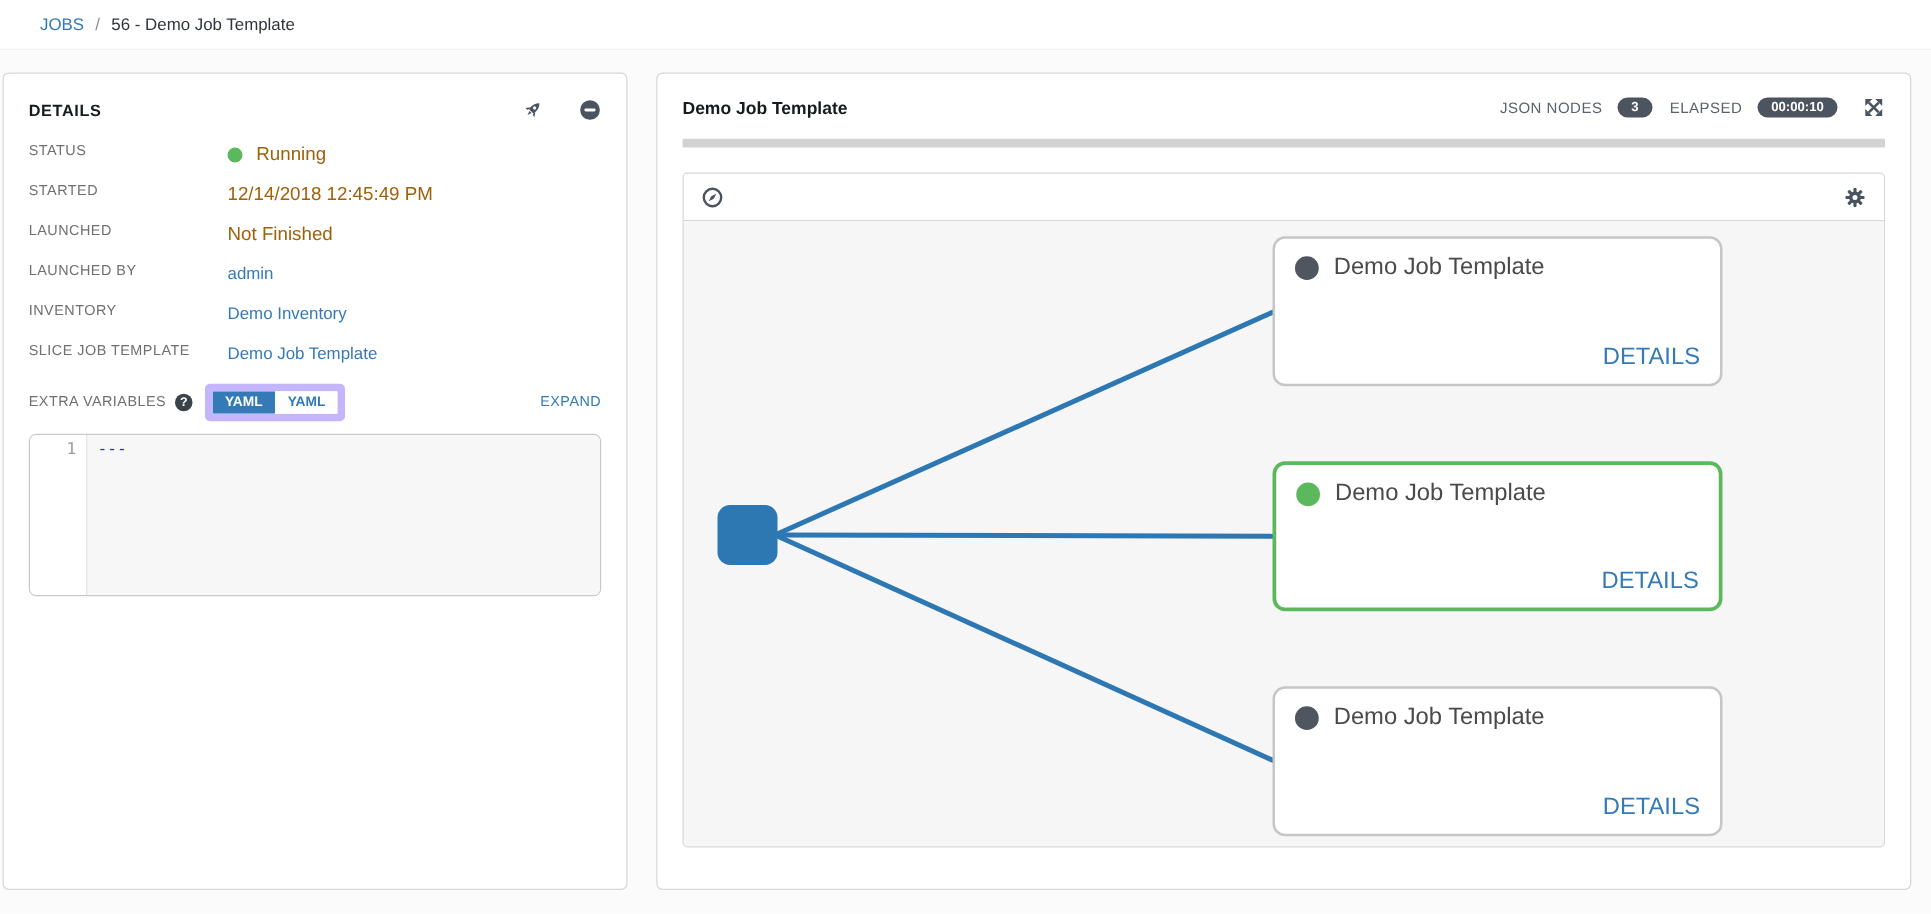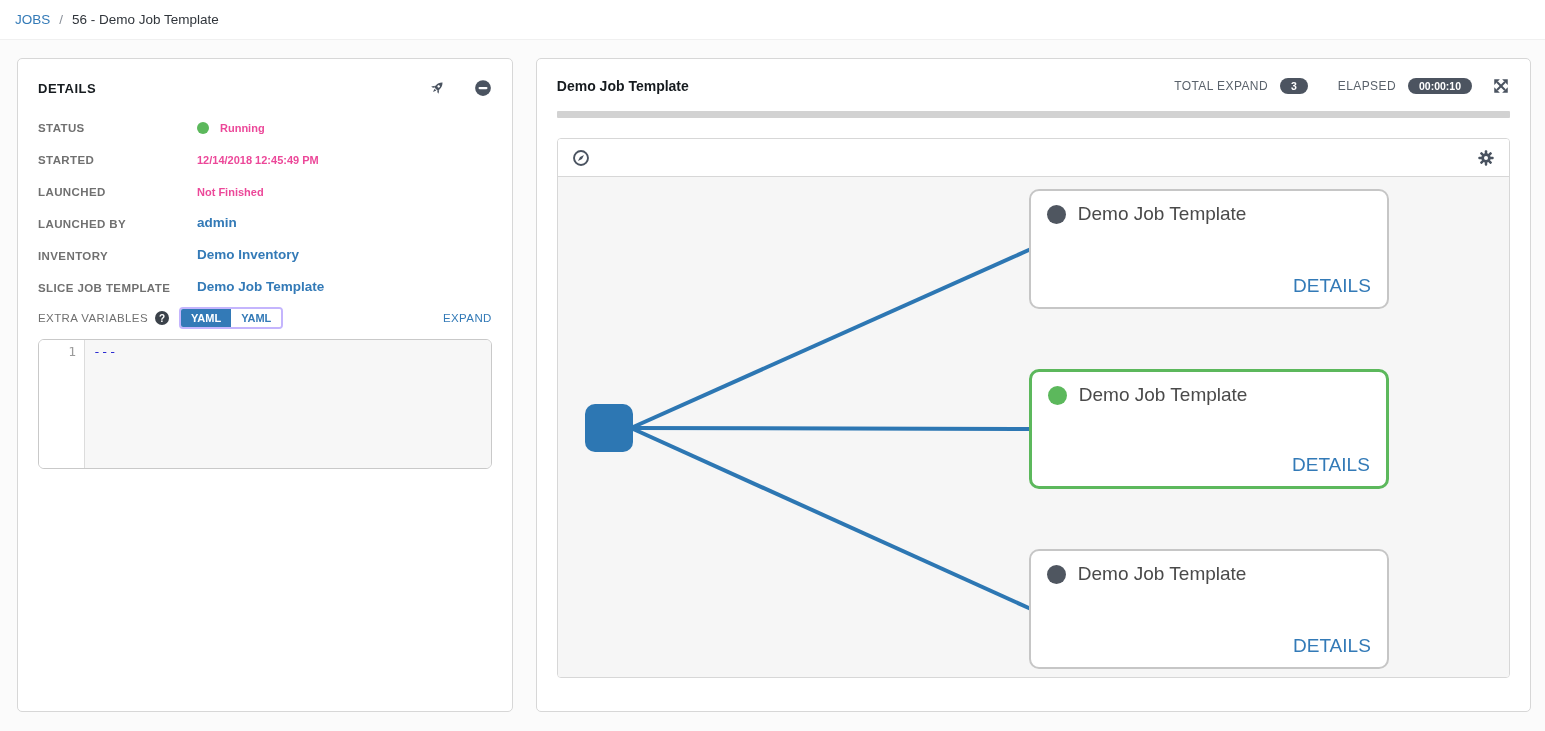--- a/index.html
+++ b/index.html
@@ -2,50 +2,50 @@
 <html><head>
 <meta charset="utf-8">
 <style>
   * { margin:0; padding:0; box-sizing:border-box; }
   html,body { width:1545px; height:731px; overflow:hidden;
     font-family:"Liberation Sans", sans-serif; background:#fbfbfb; }
 
   
   .topbar { height:40px; background:#ffffff; display:flex; align-items:center;
     padding:0 15px; font-size:13.5px; border-bottom:1px solid #f0f0f0; }
-  .crumb-link { color:#337ab7; text-decoration:none; cursor:pointer; }
+  .crumb-link { color:#337ab7; text-decoration:none; cursor:pointer;margin-left:17px; }
   .crumb-sep { color:#8b919a; margin:0 9px; }
   .crumb-current { color:#30353b; }
 
   
-  .content { display:flex; padding:18px 14px 0 17px; gap:23px; }
+  .content { display:flex; padding:18px 14px 0 2px; gap:23px; }
   .panel { background:#ffffff; border:1px solid #d7d7d7; border-radius:5px; }
   .panel-left  { width:500px; height:654px; padding:20px; }
   .panel-right { width:1004px; height:654px; padding:18px 20px; }
 
   
   .details-header { display:flex; align-items:center; margin-bottom:18px; }
   .details-title { font-size:13px; font-weight:bold; color:#161b1f; letter-spacing:.5px; }
   .details-actions { margin-left:auto; display:flex; align-items:center; gap:28px; }
   .icon-btn { width:18px; height:18px; cursor:pointer; display:inline-flex; }
   .icon-btn svg { width:100%; height:100%; }
 
-  .d-row { display:flex; align-items:flex-end; margin-bottom:13px; min-height:19px;font-weight:bold; }
+  .d-row { display:flex; align-items:flex-start; margin-bottom:13px; min-height:19px; }
   .d-label { width:159px; flex:none; font-size:11.5px; color:#707070; letter-spacing:.4px; }
-  .d-value { font-size:11px; color:#ec4899; }
+  .d-value { font-size:15px; color:#a16207; }
   .d-link { font-size:13.5px; color:#337ab7; cursor:pointer; }
   .status-wrap { display:flex; align-items:center; gap:11px; }
   .status-dot { width:12px; height:12px; border-radius:50%; background:#5cb85c; }
 
   .ev-row { display:flex; align-items:center; margin-bottom:10px; }
   .ev-label { font-size:11.5px; color:#707070; letter-spacing:.4px; }
   .help-badge { width:14px; height:14px; border-radius:50%; background:#3b424a; color:#fff;
     font-size:10px; font-weight:bold; display:inline-flex; align-items:center;
     justify-content:center; margin:0 10px 0 7px; cursor:pointer; }
-  .toggle-group { display:inline-flex; border:2px solid #c4b5fd; border-radius:4px;
+  .toggle-group { display:inline-flex; border:6px solid #c4b5fd; border-radius:4px;
     overflow:hidden; }
   .toggle-btn { font-size:11px; font-weight:bold; padding:3px 10px; cursor:pointer; }
   .toggle-btn.sel { background:#337ab7; color:#ffffff; }
   .toggle-btn.unsel { background:#ffffff; color:#337ab7; }
   .expand-link { margin-left:auto; font-size:11.5px; color:#337ab7; letter-spacing:.4px;
     cursor:pointer; }
 
   .code-editor { display:flex; height:130px; border:1px solid #c9c9c9; border-radius:6px;
     overflow:hidden; font-family:"DejaVu Sans Mono", monospace; font-size:13px; }
   .code-gutter { width:46px; flex:none; background:#ffffff; border-right:1px solid #dcdcdc;
@@ -165,23 +165,23 @@
     <div class="code-editor">
       <div class="code-gutter">1</div>
       <div class="code-body">---</div>
     </div>
   </div>
 
   <div class="panel panel-right">
     <div class="wf-header">
       <span class="wf-title">Demo Job Template</span>
       <span class="wf-meta">
-        <span class="wf-meta-label">TOTAL EXPAND</span>
+        <span class="wf-meta-label">JSON NODES</span>
         <span class="badge">3</span>
-        <span class="wf-meta-label" style="margin-left:18px">ELAPSED</span>
+        <span class="wf-meta-label" style="margin-left:2px">ELAPSED</span>
         <span class="badge">00:00:10</span>
         <span class="icon-btn wf-expand">
           <svg viewBox="0 0 16 16">
             <g stroke="#4a5360" stroke-width="1.8">
               <line x1="4.5" y1="4.5" x2="11.5" y2="11.5"></line>
               <line x1="11.5" y1="4.5" x2="4.5" y2="11.5"></line>
             </g>
             <g fill="#4a5360">
               <polygon points="2,2 7,2 2,7"></polygon>
               <polygon points="14,2 9,2 14,7"></polygon>

